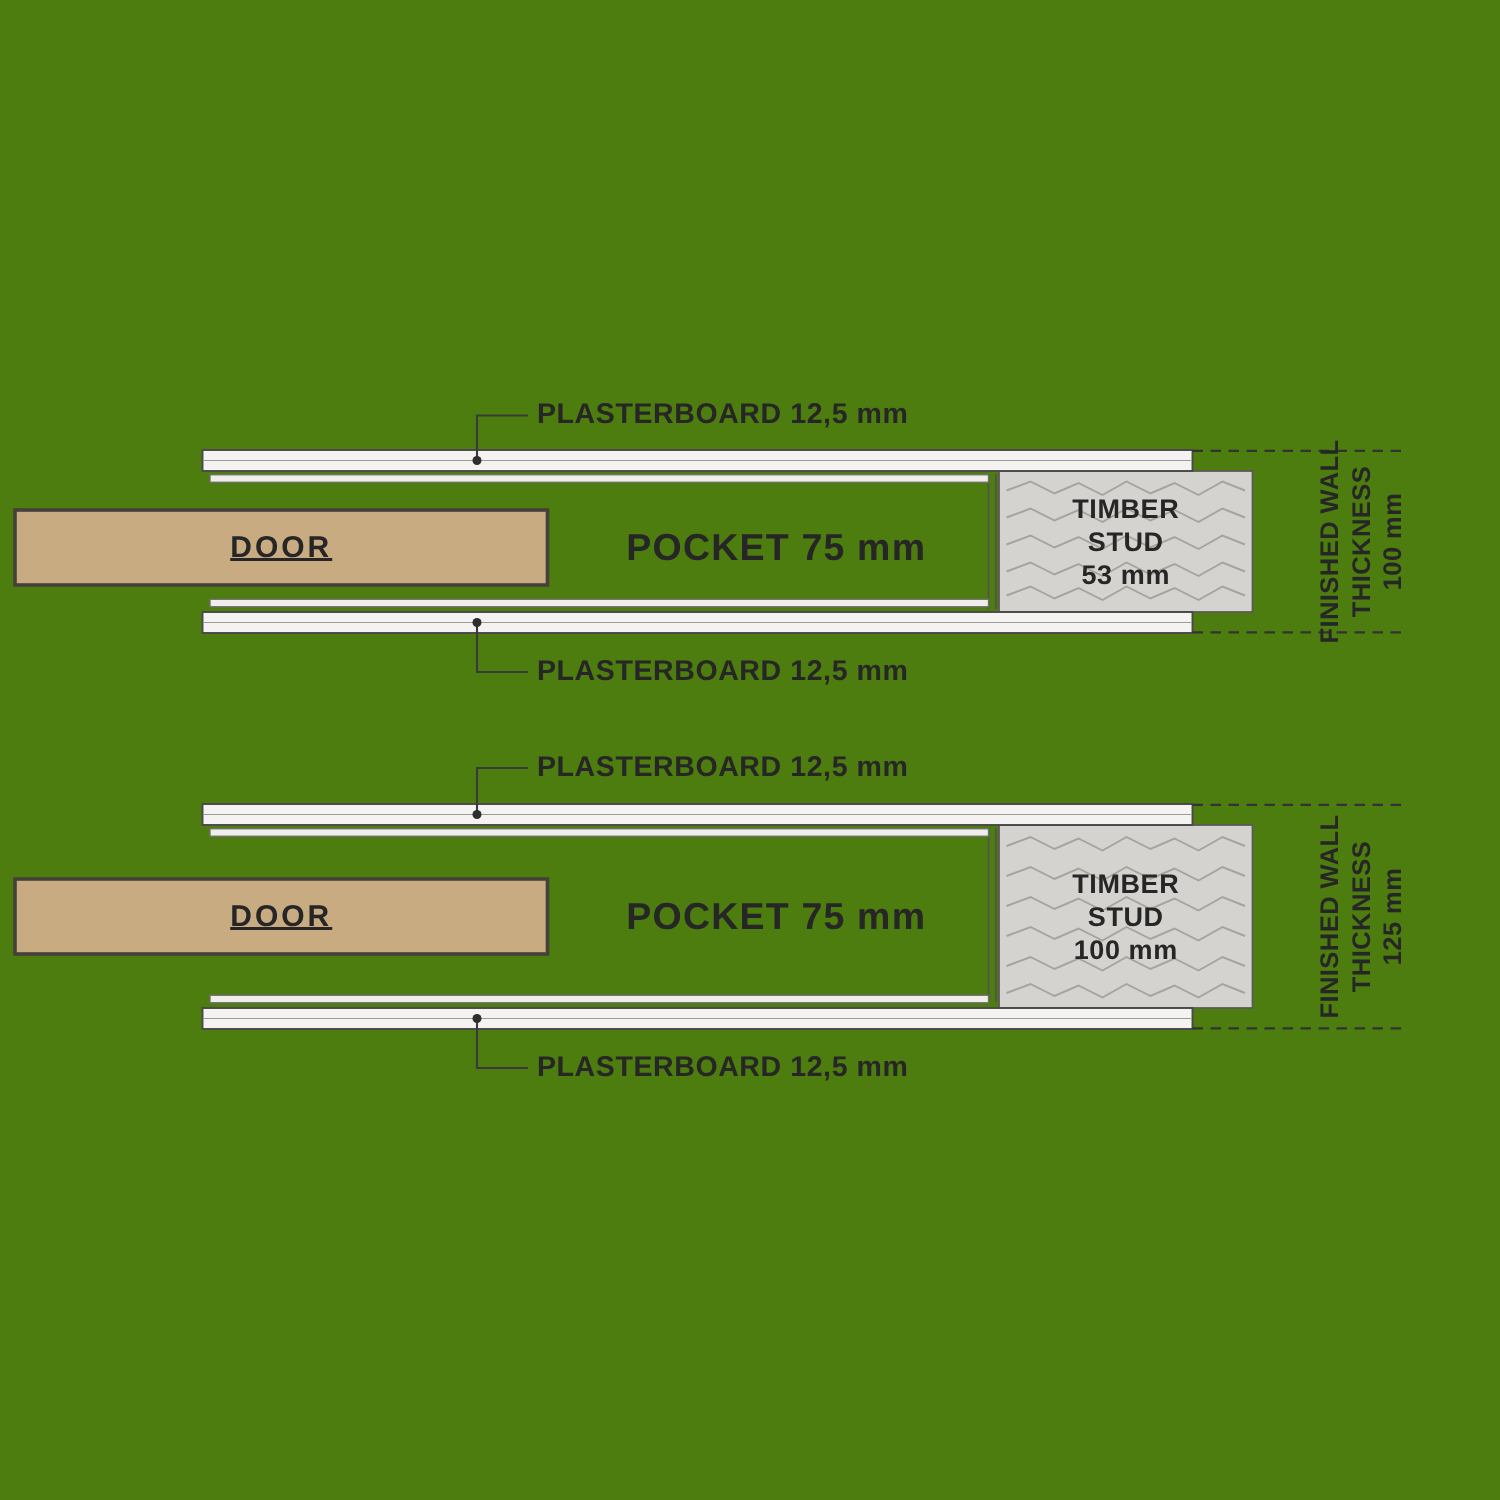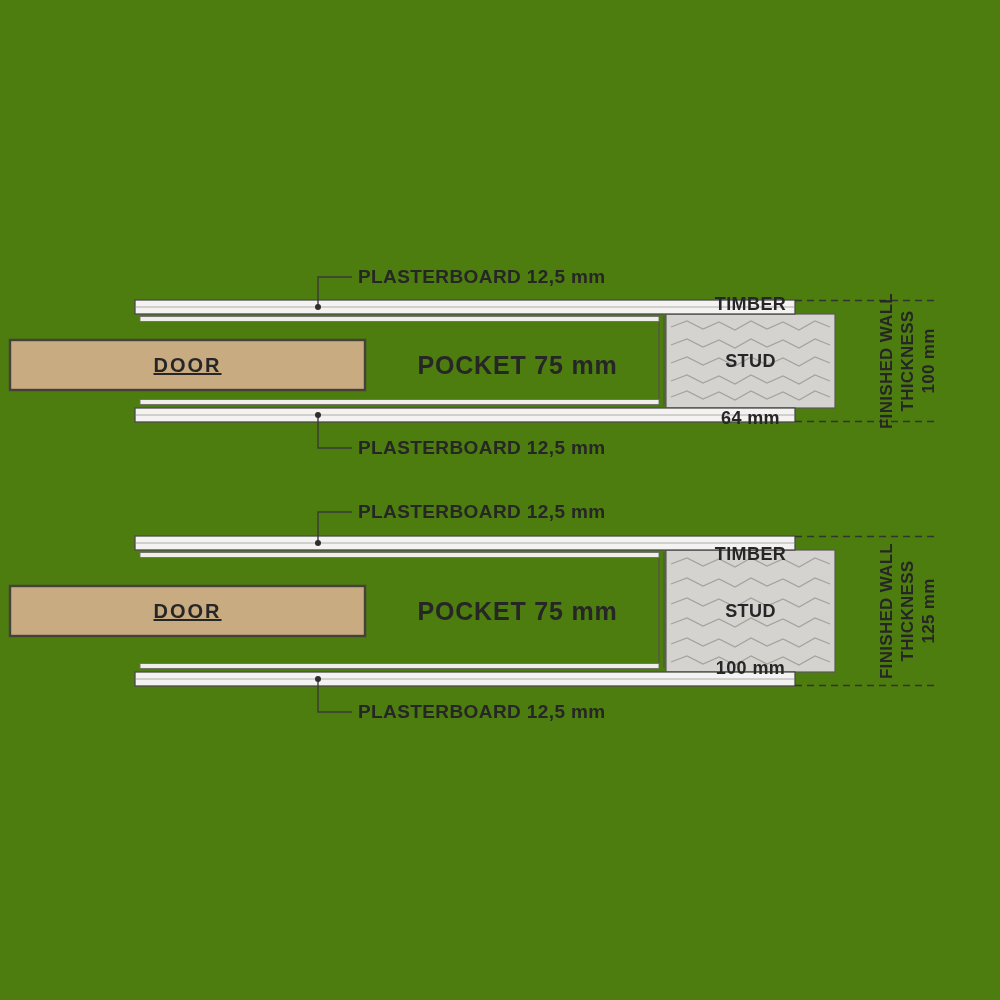--- a/index.html
+++ b/index.html
@@ -7,21 +7,21 @@
   body { font-family:"Liberation Sans", sans-serif; }
   .canvas { position:relative; width:1000px; height:1000px; background:#4d7c0f; overflow:hidden; }
   .svg-layer { position:absolute; left:0; top:0; }
 
   
   .label { position:absolute; color:#262626; font-weight:bold; }
   .pb-label { font-size:19px; letter-spacing:0.4px; height:22px; line-height:22px; white-space:nowrap; }
   .door-label { display:flex; align-items:center; justify-content:center; font-size:20px; letter-spacing:2px;text-decoration:underline; }
   .pocket-label { display:flex; align-items:center; justify-content:center; font-size:25px; letter-spacing:0.8px; }
   .stud-label { display:flex; flex-direction:column; align-items:center; justify-content:center;
-                font-size:18px; line-height:22px; letter-spacing:0.4px; text-align:center;gap:35px; }
+                font-size:18px; line-height:22px; letter-spacing:0.4px; text-align:center; }
   .wall-label { display:flex; flex-direction:column; align-items:center; justify-content:center;
                 font-size:17px; line-height:21px; letter-spacing:0.3px; text-align:center;
                 transform:rotate(-90deg); }
 
   
   .board   { fill:#f4f3f1; stroke:#4a4a4a; stroke-width:1.3; }
   .board-mid { stroke:#9b9b98; stroke-width:0.8; fill:none; }
   .rail    { fill:#efeeeb; stroke:#6f6f6c; stroke-width:0.9; }
   .stud    { fill:#d4d3d0; stroke:#5a5a57; stroke-width:1.2; }
   .grain   { fill:none; stroke:#a5a39d; stroke-width:1.3; }
@@ -109,21 +109,21 @@
     </g>
   </svg>
 
   <div class="label pb-label" style="left:358px; top:266px;">PLASTERBOARD 12,5 mm</div>
   <div class="label pb-label" style="left:358px; top:437px;">PLASTERBOARD 12,5 mm</div>
   <div class="label door-label" style="left:10px; top:340px; width:355px; height:50px;">DOOR</div>
   <div class="label pocket-label" style="left:375px; top:340px; width:285px; height:50px;">POCKET 75 mm</div>
   <div class="label stud-label" style="left:666px; top:314px; width:169px; height:94px;">
     <span>TIMBER</span>
     <span>STUD</span>
-    <span>64 mm</span>
+    <span>53 mm</span>
   </div>
   <div class="label wall-label" style="left:822px; top:328px; width:170px; height:66px;">
     <span>FINISHED WALL</span>
     <span>THICKNESS</span>
     <span>100 mm</span>
   </div>
 
   <div class="label pb-label" style="left:358px; top:501px;">PLASTERBOARD 12,5 mm</div>
   <div class="label pb-label" style="left:358px; top:701px;">PLASTERBOARD 12,5 mm</div>
   <div class="label door-label" style="left:10px; top:586px; width:355px; height:50px;">DOOR</div>

